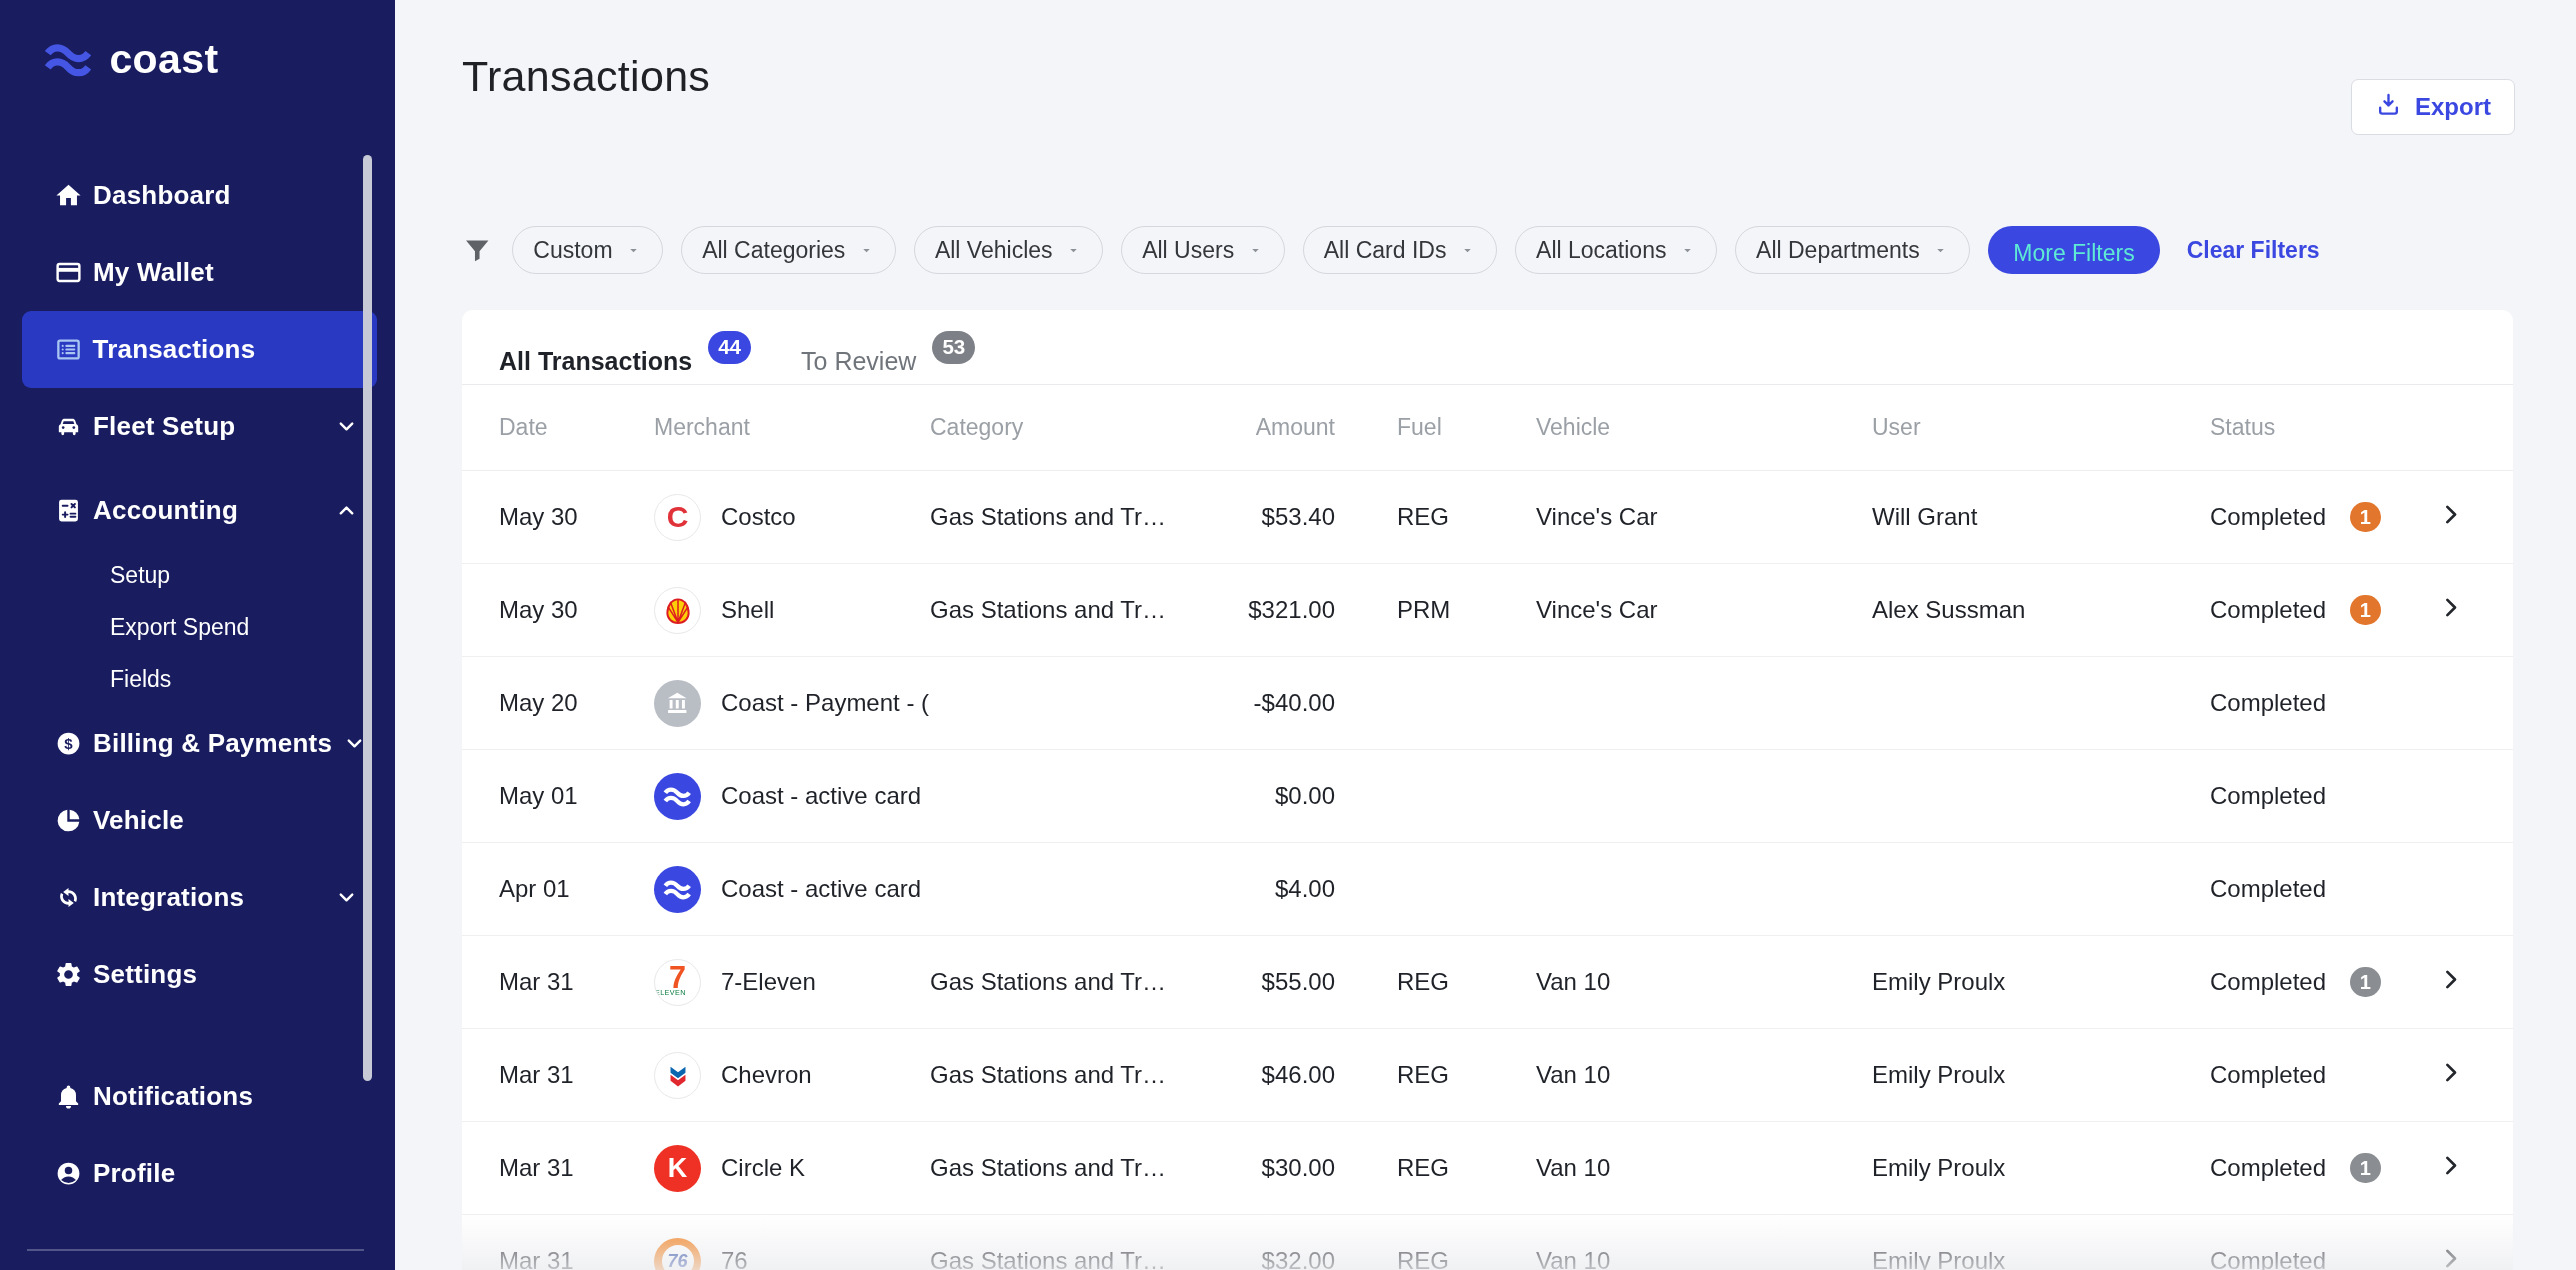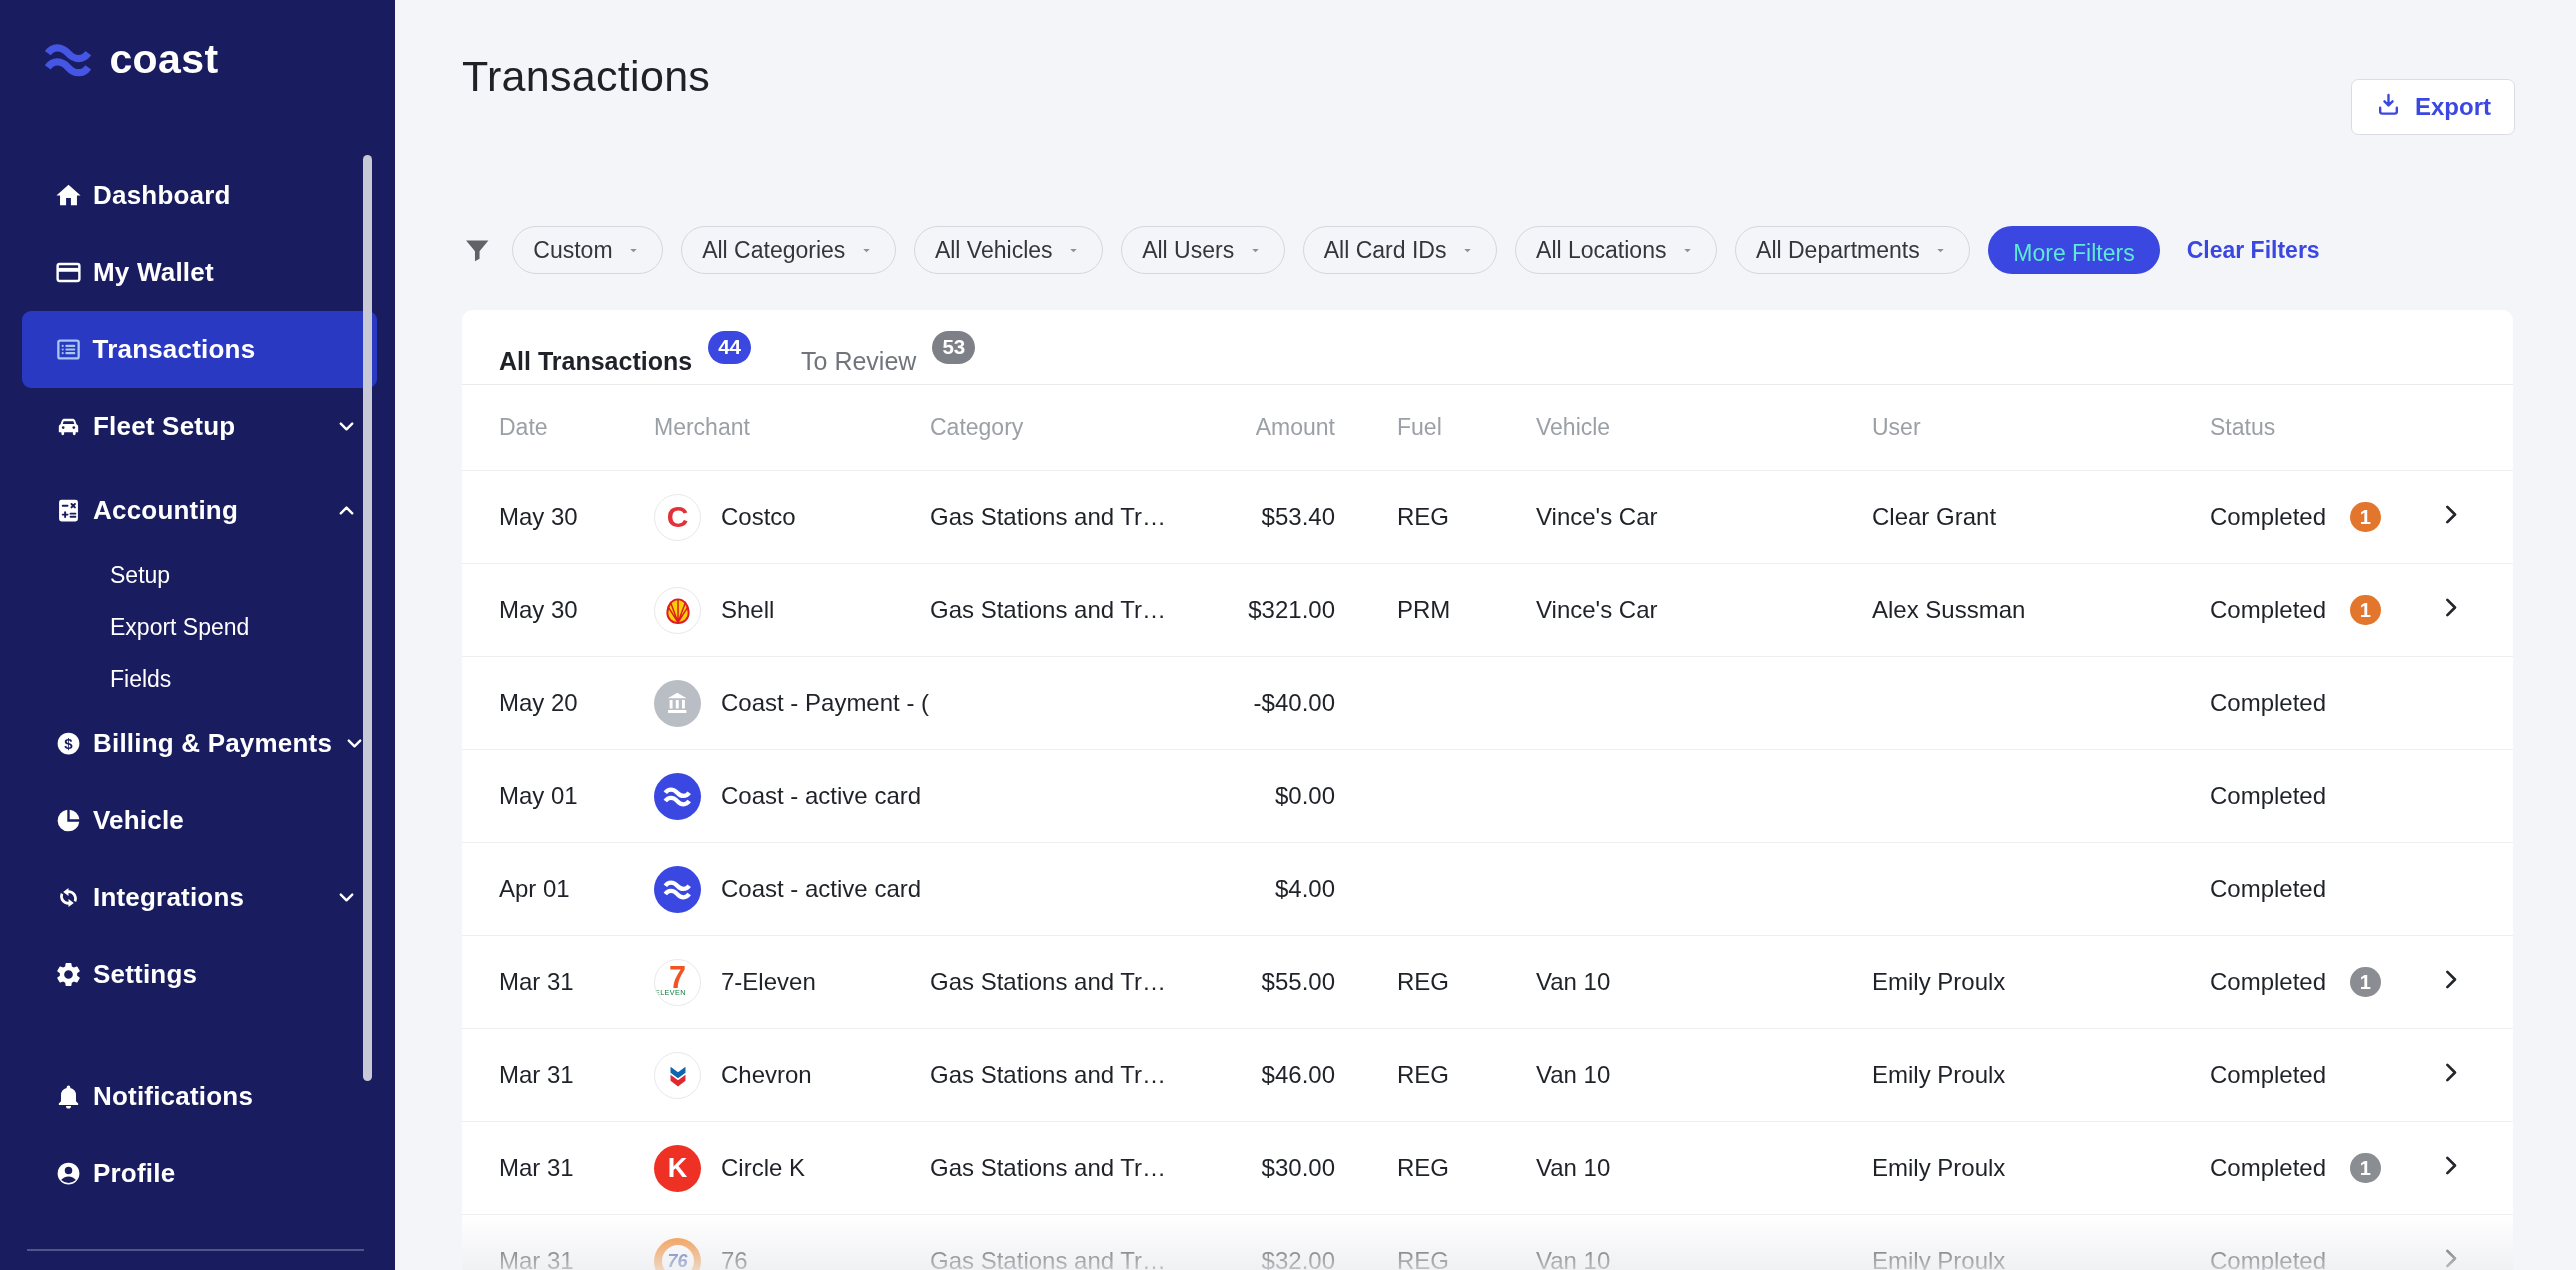--- a/index.html
+++ b/index.html
@@ -360,21 +360,21 @@
             <div class="c-merchant">
               <span class="mlogo mlogo-costco">
                 <span style="color:#e03238;font-weight:bold;font-size:30px;line-height:1;">C</span>
               </span>
               <span class="mname">Costco</span>
             </div>
             <div class="c-category">Gas Stations and Tr…</div>
             <div class="c-amount">$53.40</div>
             <div class="c-fuel">REG</div>
             <div class="c-vehicle">Vince's Car</div>
-            <div class="c-user">Clear Grant</div>
+            <div class="c-user">Will Grant</div>
             <div class="c-status">
               <span>Completed</span>
               <span class="badge orange">1</span>
             </div>
             <div class="c-chev">
               <span><svg viewBox="0 0 24 24">
                   <path d="M9.2 5.2 16 12l-6.8 6.8" fill="none" stroke="#23262b" stroke-width="2.4" stroke-linecap="round" stroke-linejoin="round"></path>
                 </svg></span>
             </div>
           </div>

